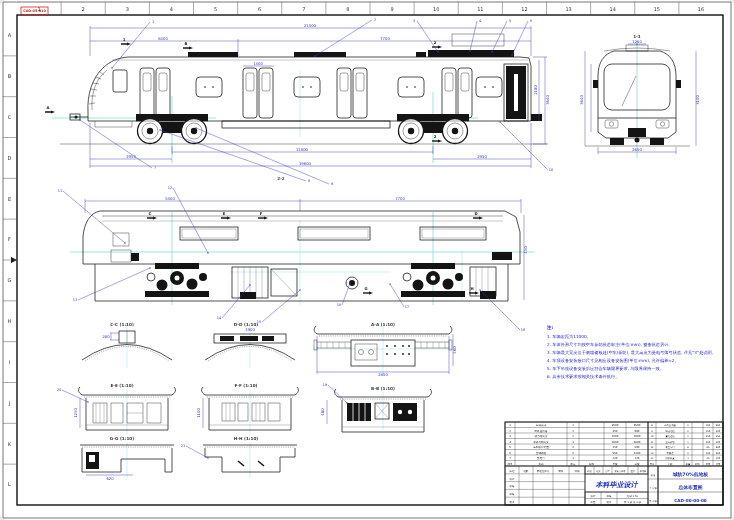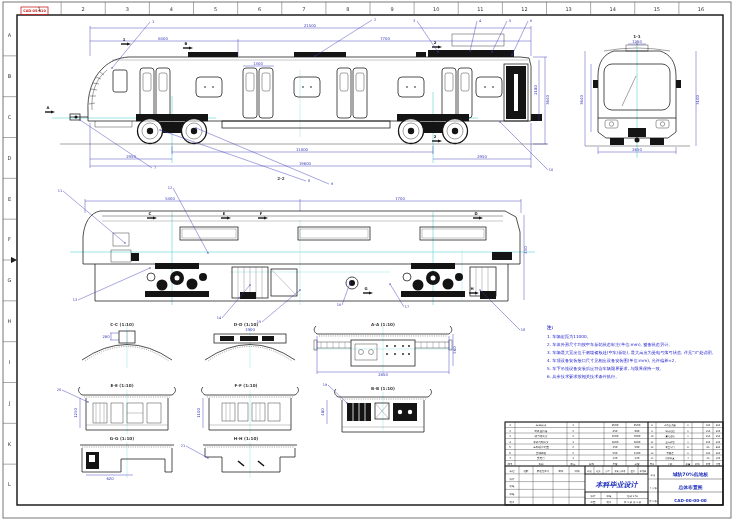--- a/index.html
+++ b/index.html
@@ -1,16 +1,16 @@
 <!DOCTYPE html>
 <html><head>
 <meta charset="utf-8">
 <style>
   html,body{margin:0;padding:0;background:#e8e8e8;}
-  #page{width:734px;height:520px;background:#ffffff;position:relative;overflow:hidden;}
+  #page{width:734px;height:520px;background:#ffffff;position:relative;overflow:hidden;border-radius:7px;}
   svg{display:block;}
   text{font-family:"DejaVu Sans","Liberation Sans",sans-serif;}
   .o{fill:none;stroke:#161616;stroke-width:.75;}
   .o2{fill:none;stroke:#161616;stroke-width:.4;}
   .o3{fill:none;stroke:#444;stroke-width:.3;}
   .f{fill:#141414;stroke:none;}
   .fw{fill:#ffffff;stroke:none;}
   .dim{stroke:#3a3ab8;stroke-width:.45;fill:none;}
   .cy{stroke:#74d8d8;stroke-width:.7;fill:none;}
   .cy2{stroke:#8fe2e2;stroke-width:.45;fill:none;}

